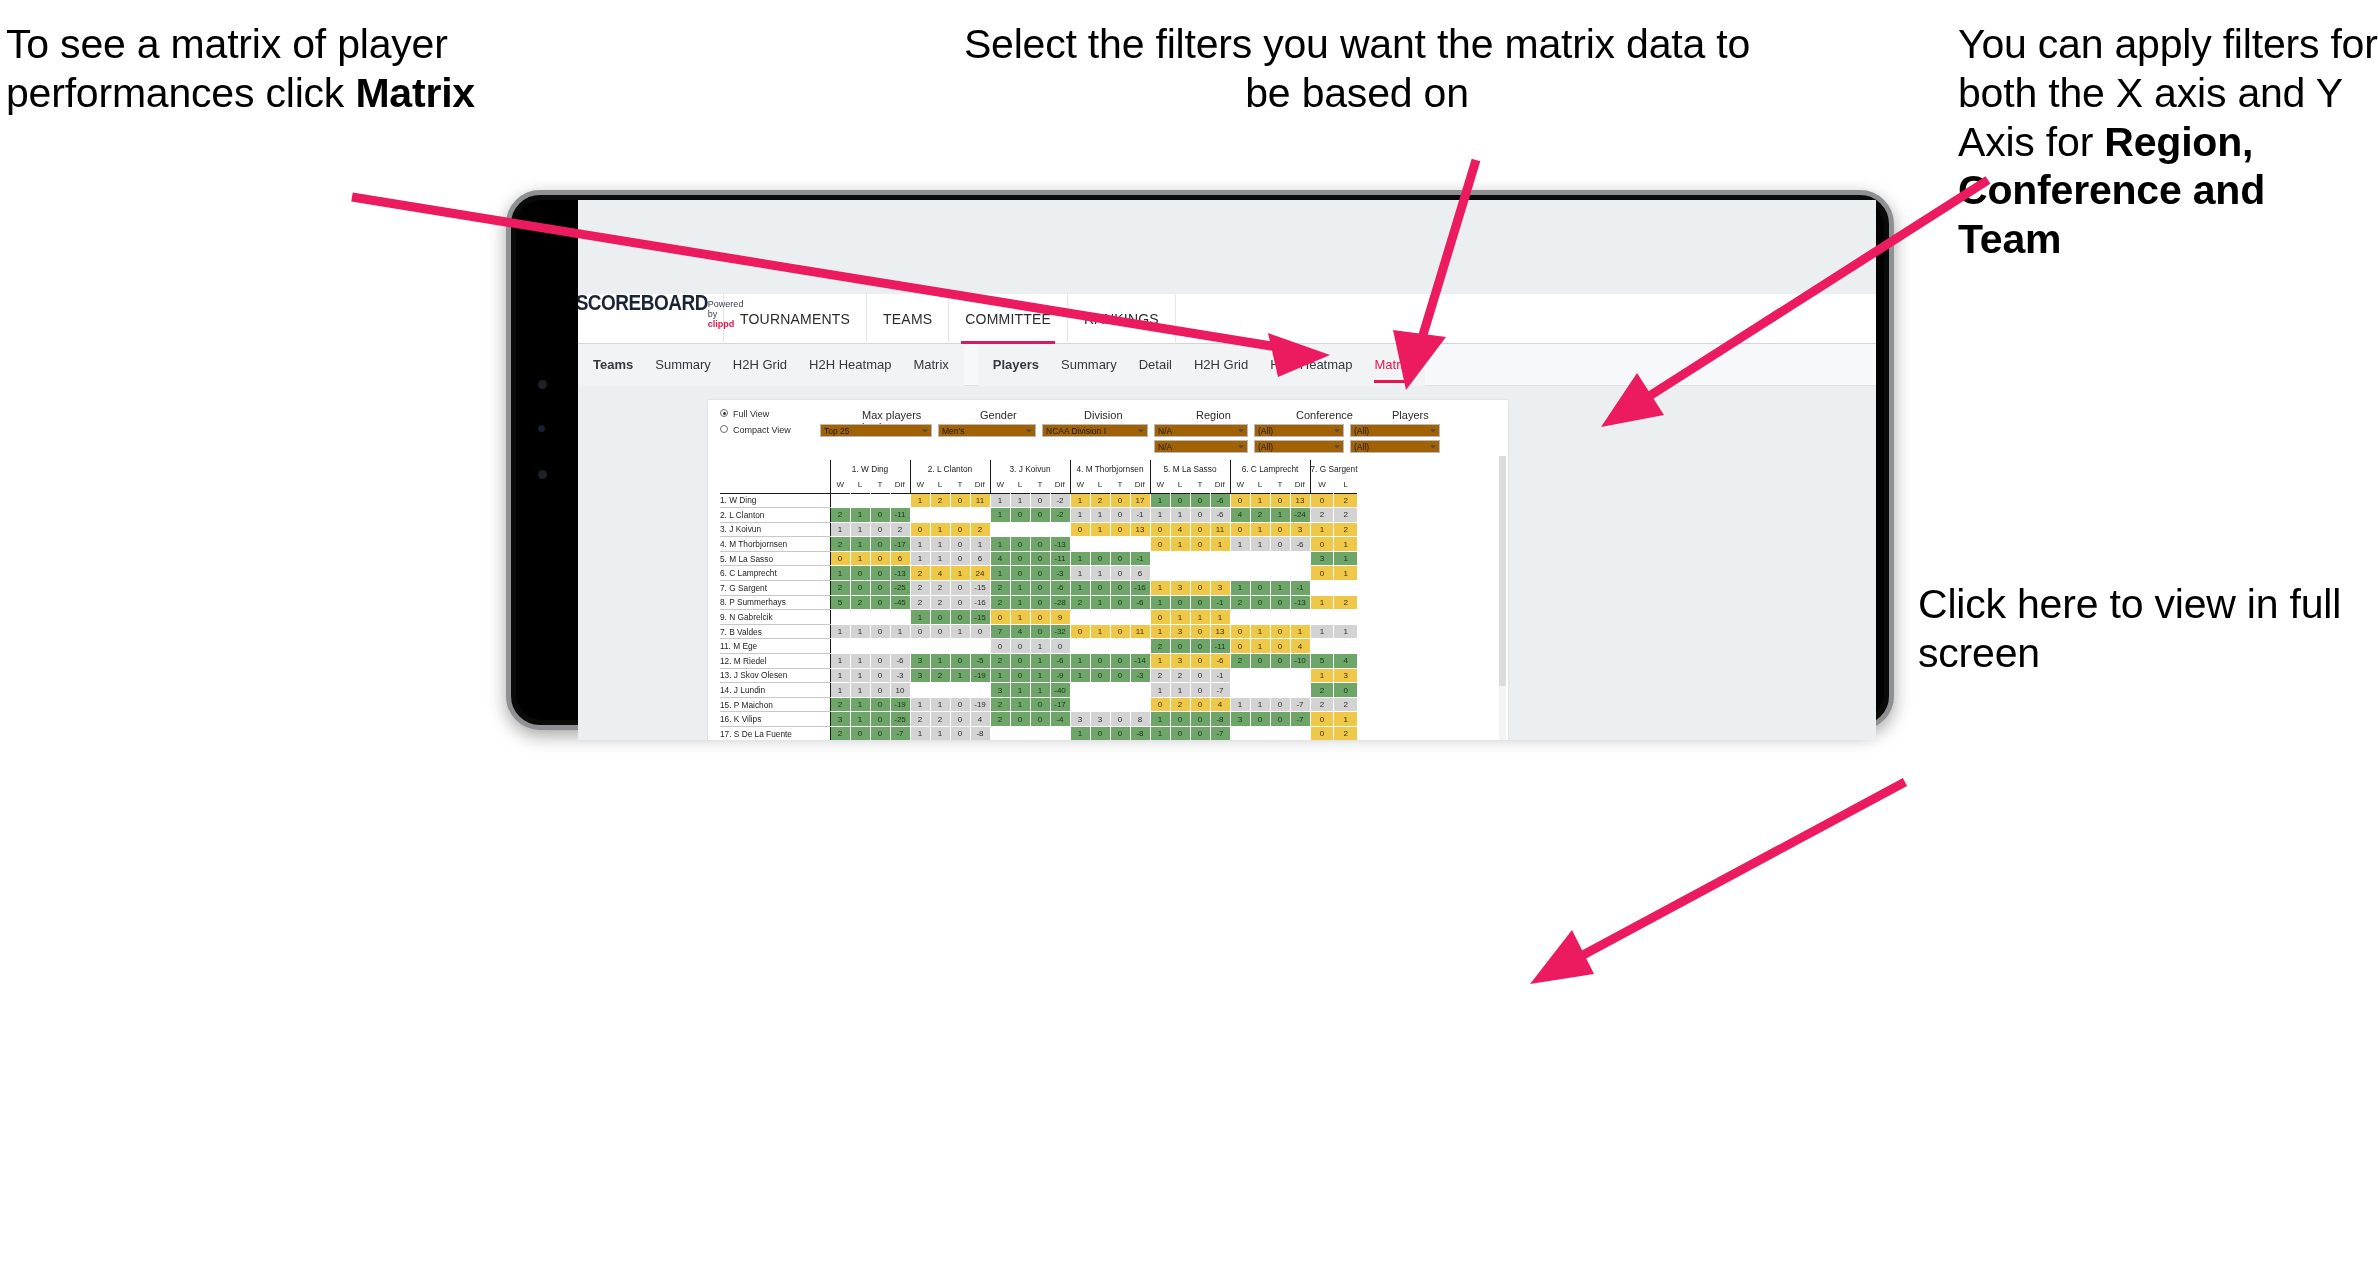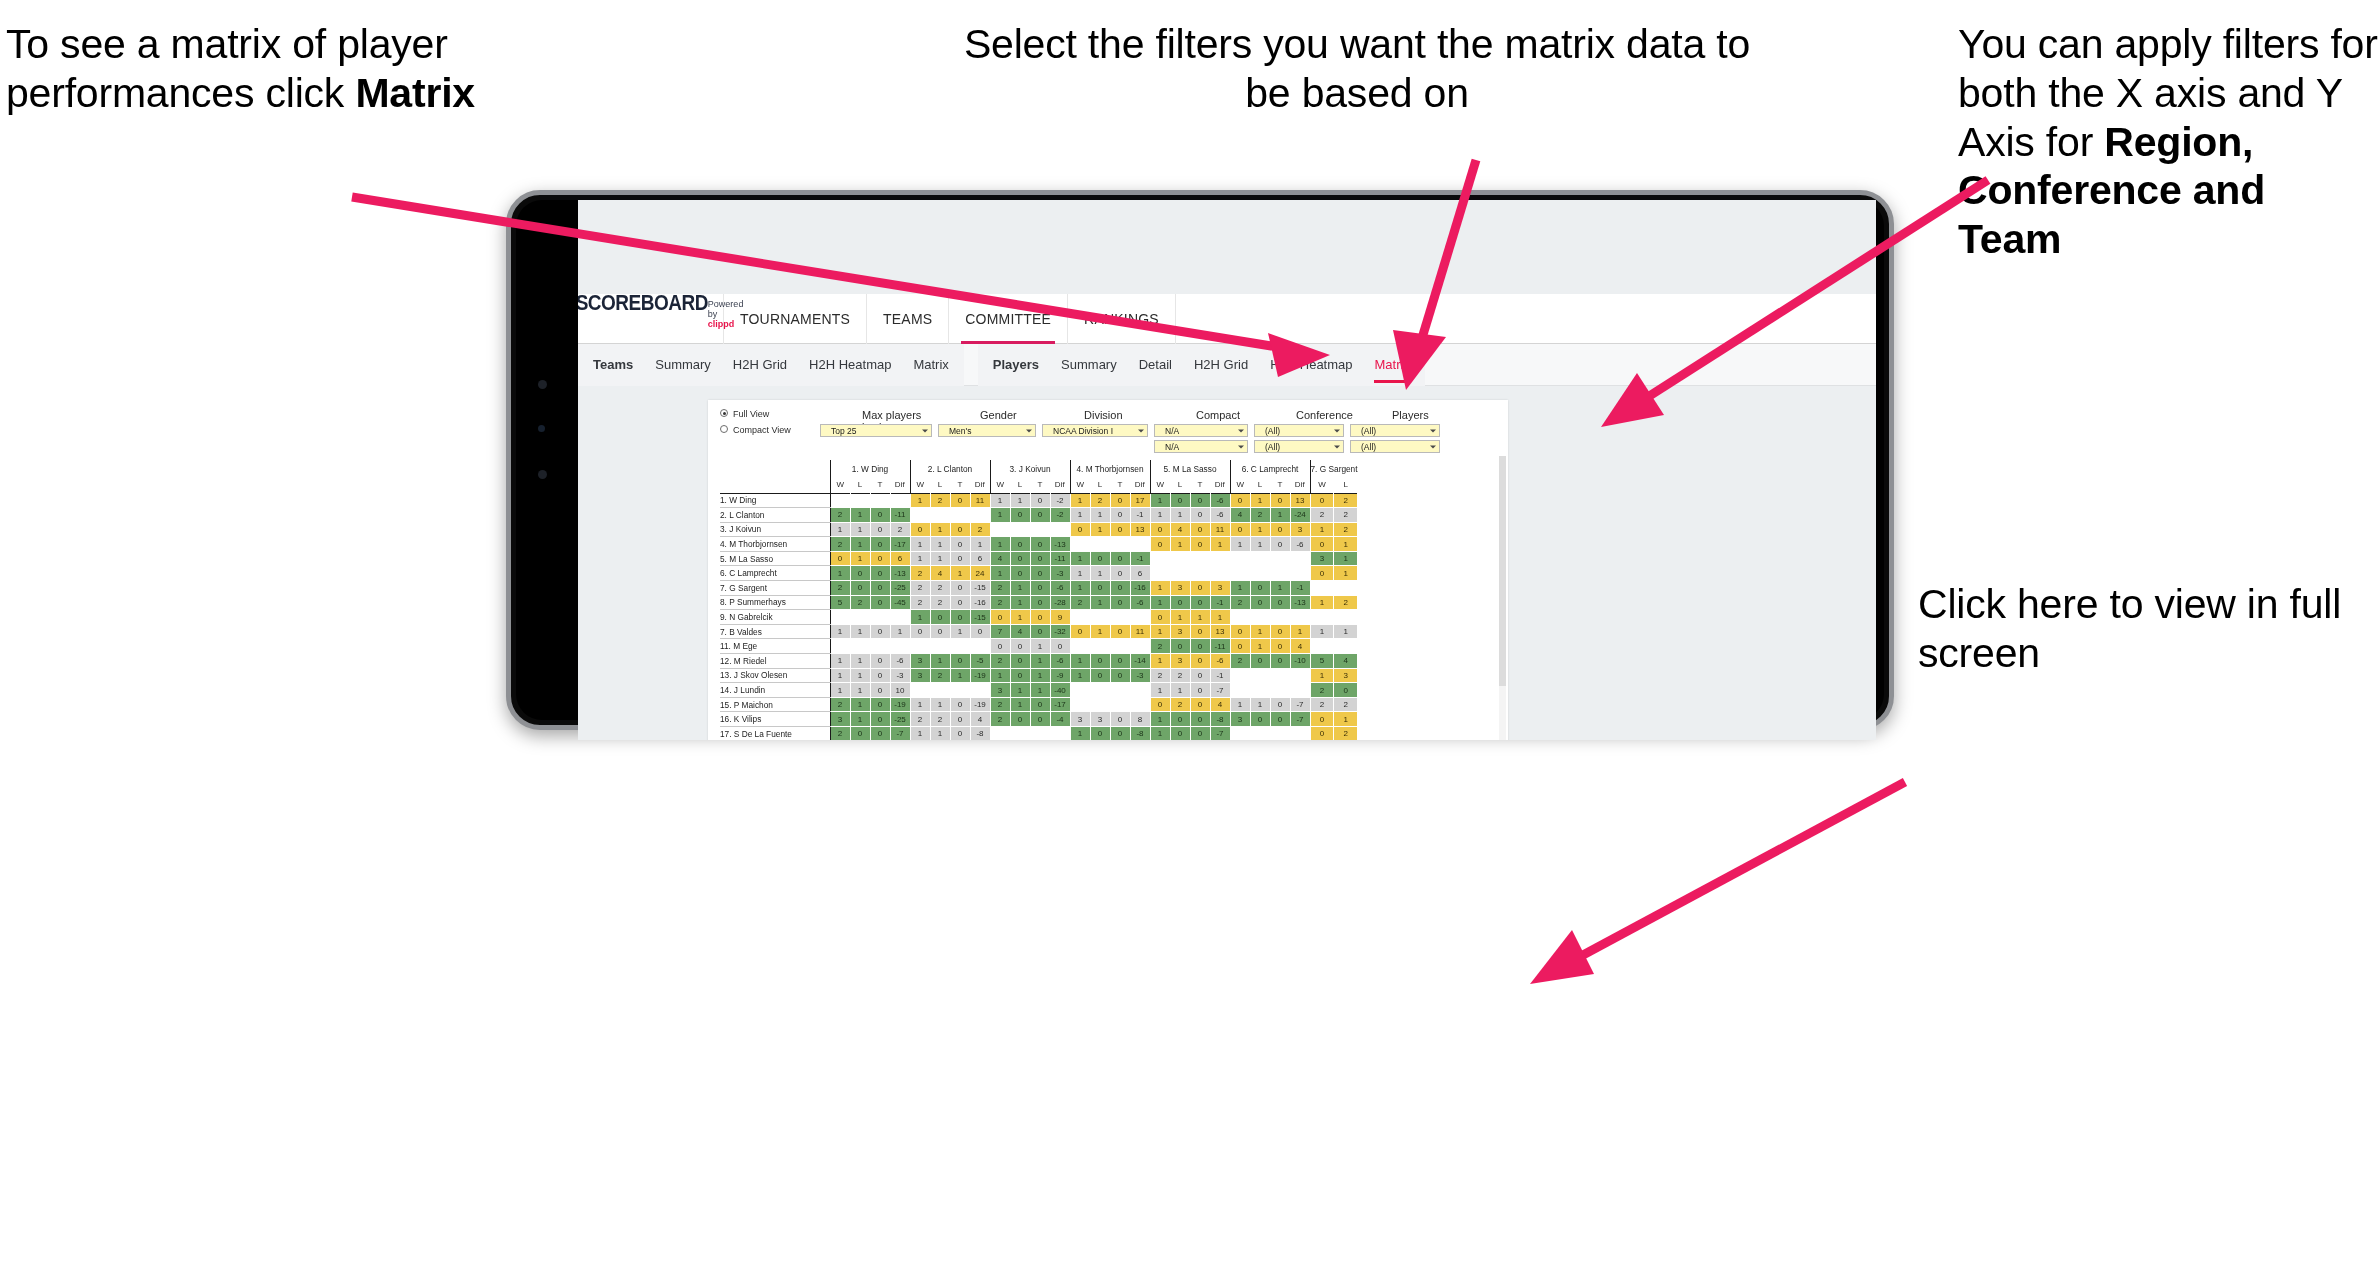--- a/index.html
+++ b/index.html
@@ -102,23 +102,23 @@
     position:absolute; left:130px; top:14px; width:800px; height:480px;
     background:#fff; box-shadow:0 0 2px rgba(0,0,0,0.12);
     overflow:hidden;
   }
 
   
   #filters { position:absolute; left:12px; top:9px; width:790px; height:44px; font-size:9px; color:#2d2d2d;}
   .fcol { position:absolute; top:0; }
   .flabel { font-size:11px; color:#2a2a2a; margin-bottom:3px; height:12px;margin-left:42px; }
   .fsel {
-    height:13px; border:1px solid #b9b9b9; background:#fef9c3;
+    height:13px; border:1px solid #b9b9b9; background:#a16207;
     font-size:8.5px; color:#1a1a1a; display:flex; align-items:center;
-    padding:0 12px 0 10px; position:relative; margin-bottom:3px;
+    padding:0 12px 0 3px; position:relative; margin-bottom:3px;
   }
   .fsel .caret {
     position:absolute; right:3px; top:50%; width:0;height:0;
     border-left:3px solid transparent; border-right:3px solid transparent;
     border-top:3.5px solid #4a4a4a; transform:translateY(-50%);
   }
   .radio-row { display:flex; font-size:9px; margin-bottom:3px; height:13px;}
   .radio {
     width:8px;height:8px;border:1px solid #6d6d6d;border-radius:50%;
     margin-right:5px; background:#fff; position:relative; flex:none;
@@ -272,21 +272,21 @@
 
               <div class="fcol" style="left:322px; width:106px;">
                 <div class="flabel">Division</div>
                 <div class="fsel">
                   <span>NCAA Division I</span>
                   <span class="caret"></span>
                 </div>
               </div>
 
               <div class="fcol" style="left:434px; width:94px;">
-                <div class="flabel">Compact</div>
+                <div class="flabel">Region</div>
                 <div class="fsel">
                   <span>N/A</span>
                   <span class="caret"></span>
                 </div>
                 <div class="fsel">
                   <span>N/A</span>
                   <span class="caret"></span>
                 </div>
               </div>
 

